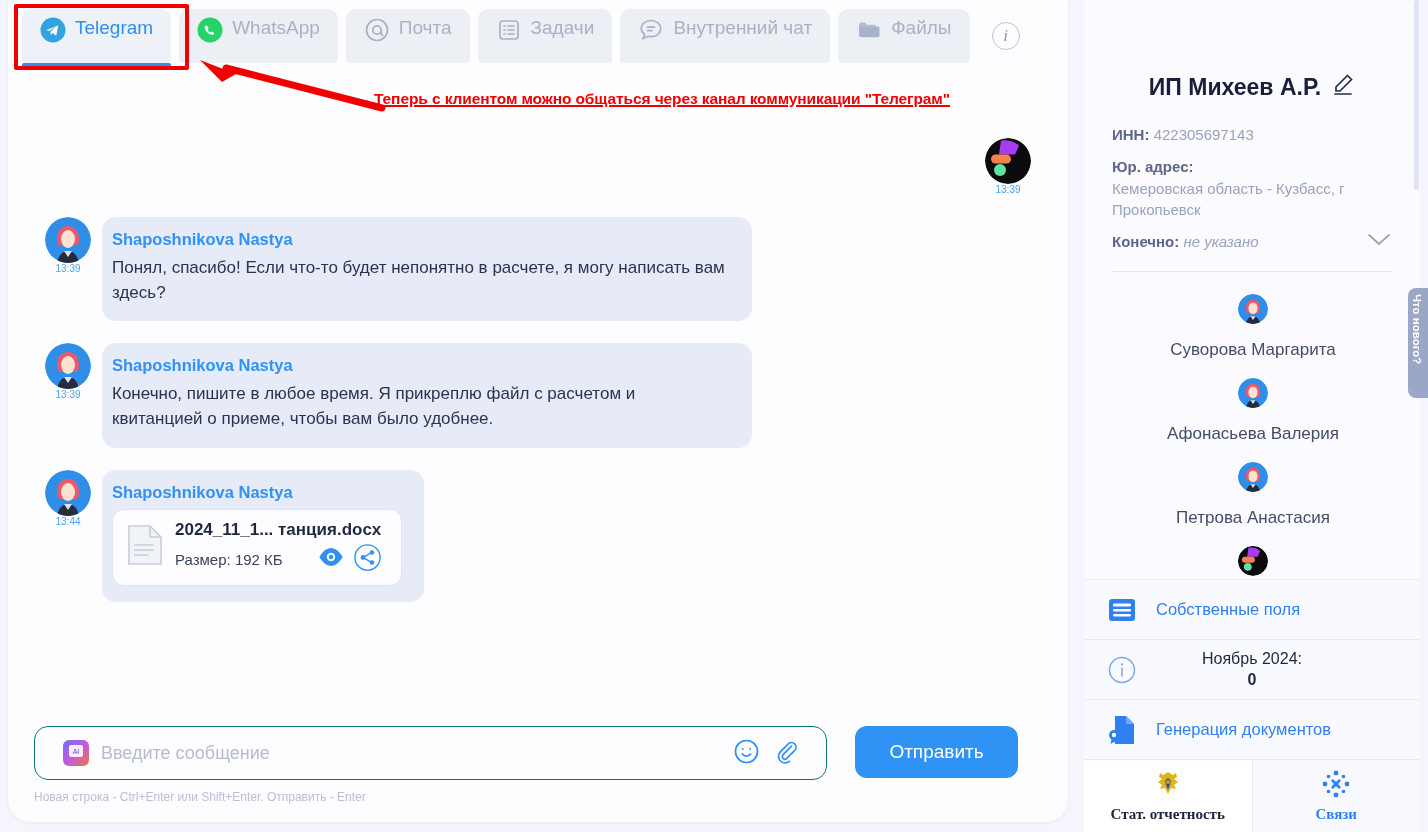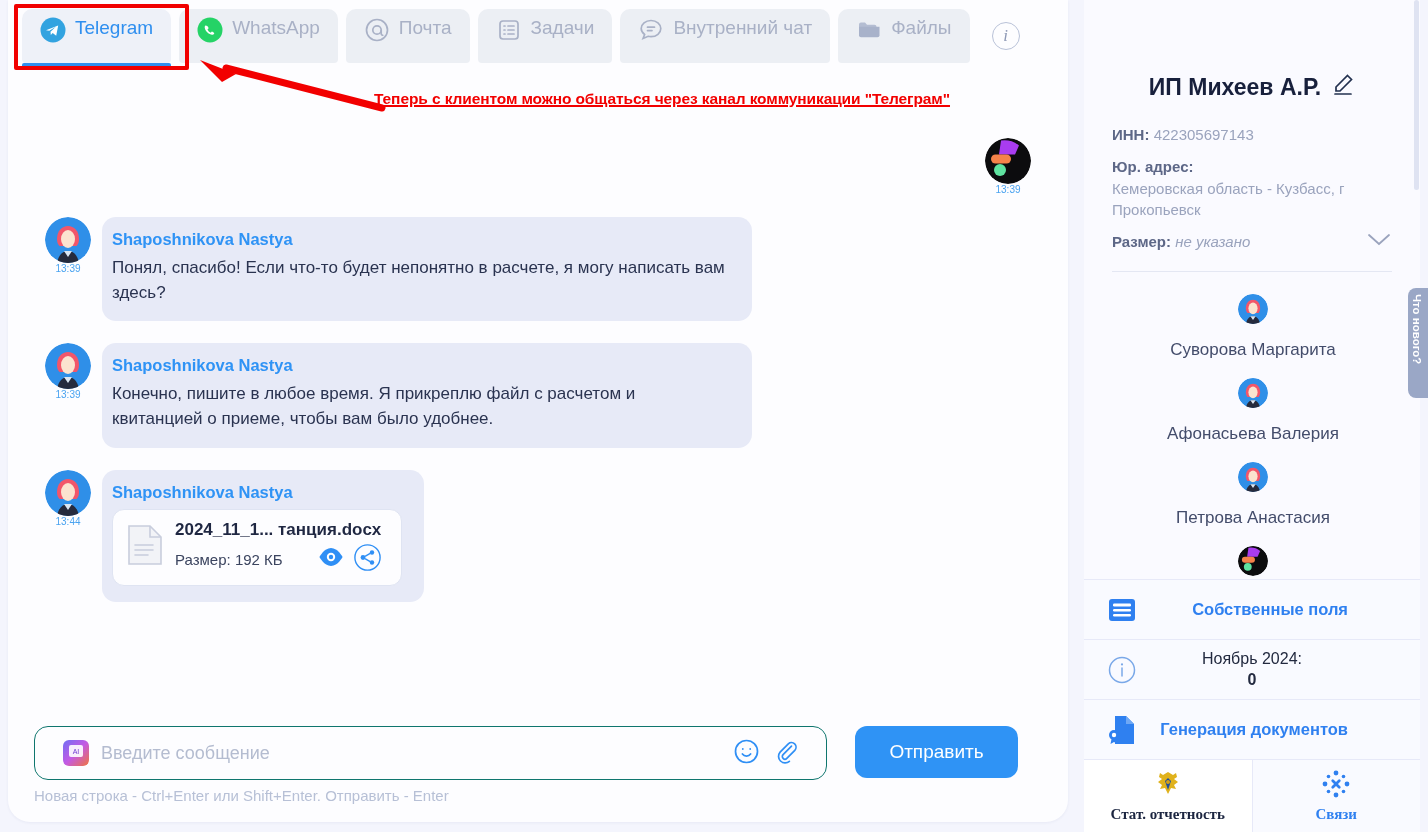--- a/index.html
+++ b/index.html
@@ -97,21 +97,21 @@
     display: flex; align-items: center; gap: 12px; padding: 0 28px;
   }
   .ai-chip { width: 26px; height: 26px; border-radius: 6px; flex: 0 0 auto; }
   .ph { flex: 1; color: #b4bcd0; font-size: 18px; }
   .in-icons { display: flex; align-items: center; gap: 14px; }
   .send-btn {
     width: 163px; height: 52px; background: #2f93f5; color: #fff;
     border: none; border-radius: 12px; font-size: 19px;
     font-family: "Liberation Sans", sans-serif; cursor: pointer;
   }
-  .hint { position: absolute; left: 26px; bottom: 18px; font-size: 15px; color: #b7c0d6; }
+  .hint { position: absolute; left: 26px; bottom: 18px; font-size: 12px; color: #b7c0d6; }
 
   
   .side { position: absolute; left: 1084px; top: 0; width: 336px; height: 832px; background: #fafaff; }
   .side-head { padding: 72px 0 0 0; text-align: center; }
   .client-title { font-size: 23px; font-weight: bold; color: #18203c; display: inline-flex; align-items: center; gap: 10px; }
 
   .kv { padding: 22px 28px 0 28px; }
   .kv-line { margin-bottom: 10px; font-size: 15px; line-height: 1.45; }
   .kv-k { color: #5d6787; font-weight: bold; }
   .kv-v { color: #9aa3bd; }
@@ -122,21 +122,21 @@
   .contacts { padding: 22px 28px 0 30px; }
   .contact { display: flex; align-items: center; gap: 16px; margin-bottom: 18px; flex-direction: column; }
   .c-ava { width: 30px; height: 30px; border-radius: 50%; overflow: hidden; flex: 0 0 auto; }
   .c-name { font-size: 17px; color: #434c6b; }
 
   .cards { position: absolute; left: 0; right: 0; bottom: 0; }
   .card {
     height: 60px; background: #f9faff; border-top: 1px solid #e7e9f8;
     display: flex; align-items: center; gap: 18px; padding: 0 22px; cursor: pointer;
   }
-  .card-label { flex: 1; text-align: right; font-size: 16.5px; font-weight: bold; color: #2f80f0; }
+  .card-label { flex: 1; text-align: left; font-size: 16.5px; font-weight: normal; color: #2f80f0; }
   .card-stack { font-size: 16px; color: #22293f; text-align: center; flex: 1; line-height: 1.3; }
   .card-stack b { font-size: 16px; }
   .card-ico { width: 32px; display: flex; justify-content: center; flex: 0 0 32px; }
   .duo { display: flex; border-top: 1px solid #e7e9f8; }
   .duo-item { flex: 1; height: 72px; background: #fff; display: flex; flex-direction: column; align-items: center; justify-content: center; gap: 3px; cursor: pointer; font-family: Liberation Serif, serif; }
   .duo-item + .duo-item { background: #f9faff; border-left: 1px solid #e7e9f8; }
   .duo-label { font-size: 15px; font-weight: bold; color: #1b2540; }
   .duo-label.blue { color: #2f80f0; }
 
   
@@ -394,21 +394,21 @@
       <div class="kv-line">
         <span class="kv-k">ИНН:</span>
         <span class="kv-v">422305697143</span>
       </div>
       <div class="kv-line">
         <div class="kv-k">Юр. адрес:</div>
         <div class="kv-v">Кемеровская область - Кузбасс, г Прокопьевск</div>
       </div>
       <div class="kv-line kv-row">
         <span>
-          <span class="kv-k">Размер:</span>
+          <span class="kv-k">Конечно:</span>
           <span class="kv-v ital">не указано</span>
         </span>
         <span>
           <svg width="26" height="16" viewBox="0 0 26 16" fill="none" stroke="#9aa3bd" stroke-width="1.8" stroke-linecap="round">
               <path d="M3 4l10 9 10-9"></path>
             </svg>
         </span>
       </div>
     </div>
 

